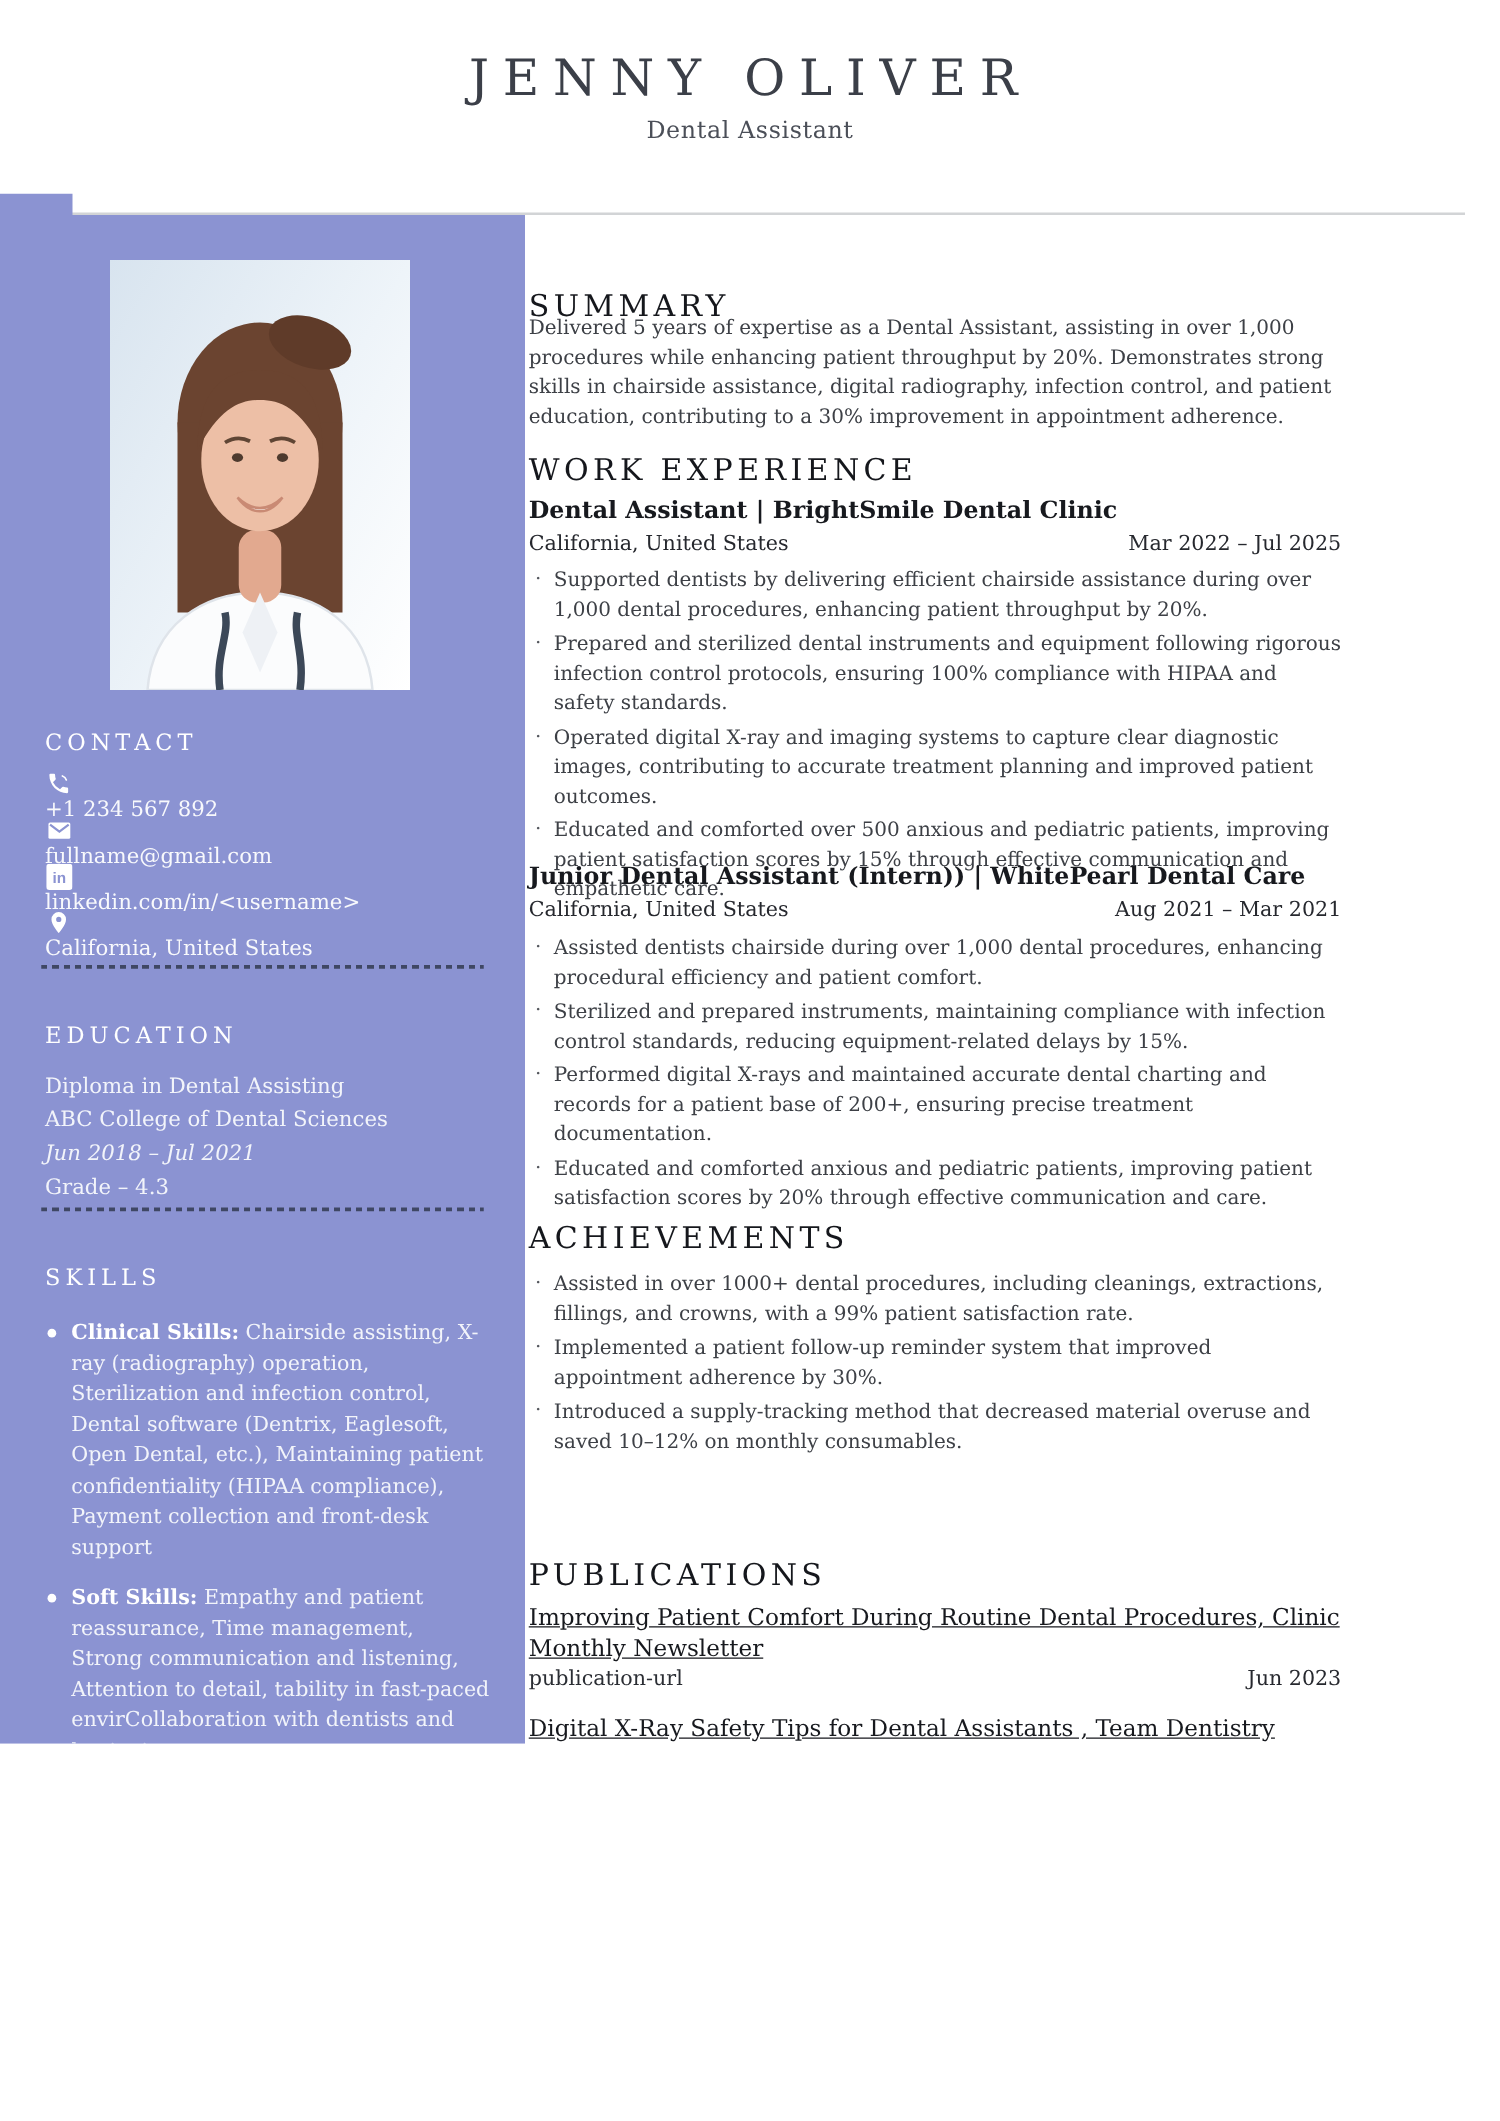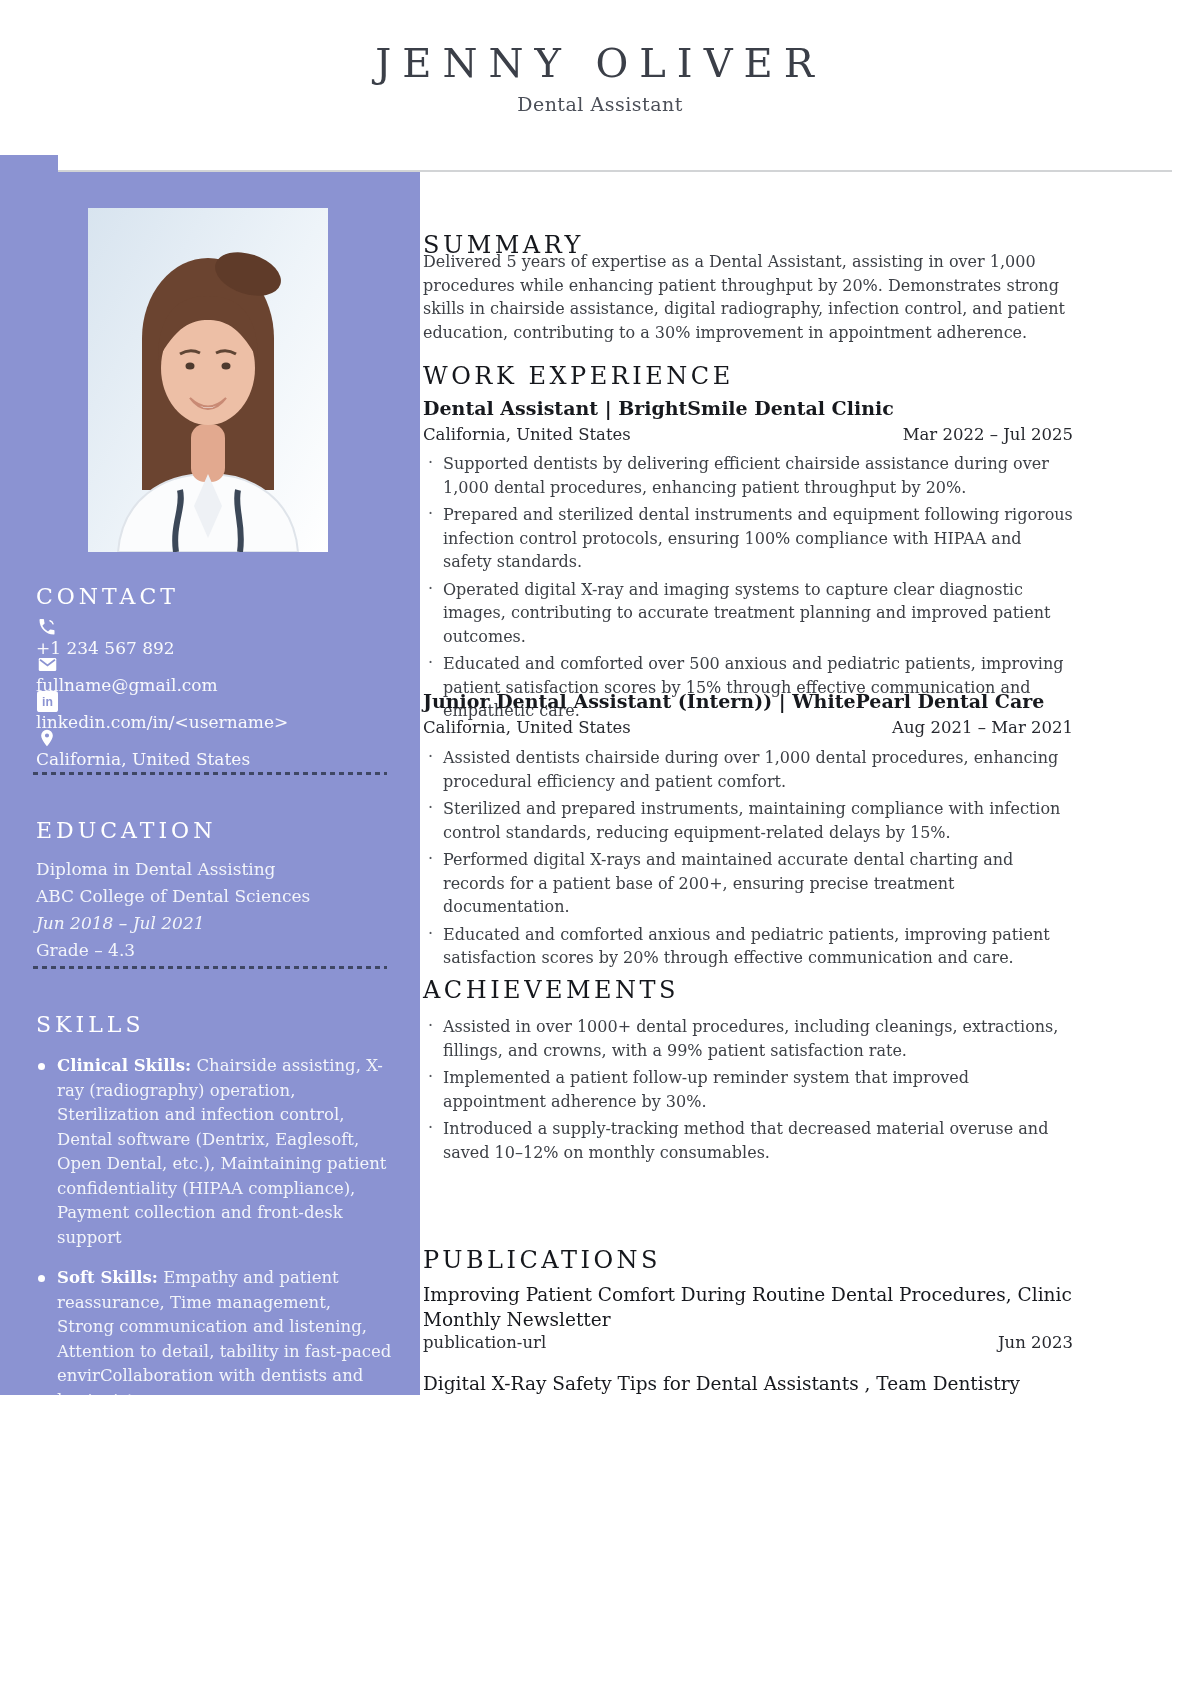--- a/index.html
+++ b/index.html
@@ -11,21 +11,21 @@
         font-size:40px;letter-spacing:11px;color:#3b3f48;white-space:nowrap;}
   .subtitle{position:absolute;top:93px;left:0;width:1200px;text-align:center;
         font-size:19px;letter-spacing:.5px;color:#4b4f58;}
   .top-rule{position:absolute;top:170px;left:28px;width:1144px;border-top:2px solid #d2d4d6;}
 
   
   .notch{position:absolute;top:155px;left:0;width:58px;height:18px;background:#8b93d2;}
   .sidebar-bg{position:absolute;top:172px;left:0;width:420px;height:1513px;background:#8b93d2;}
   .photo{position:absolute;top:208px;left:88px;width:240px;height:344px;
          background:linear-gradient(120deg,#d8e4ef 0%,#eef4f9 55%,#ffffff 100%);overflow:hidden;}
-  .sb-h{position:absolute;left:36px;margin:0;font-size:22px;font-weight:400;
+  .sb-h{position:absolute;left:36px;margin:0;font-size:18px;font-weight:400;
         letter-spacing:4px;color:#ffffff;white-space:nowrap;}
   .contact-h{top:584px;}
   .contact-list{position:absolute;top:616px;left:36px;width:348px;list-style:none;margin:0;padding:0;}
   .contact-list li{display:flex;align-items:flex-start;height:37px;font-size:17px;color:#f8f9fc;flex-direction:column;}
   .cicon{width:22px;height:22px;margin-right:13px;display:inline-flex;align-items:center;justify-content:center;flex:0 0 22px;}
   .dashes{position:absolute;left:33px;width:354px;height:3px;
         background:repeating-linear-gradient(90deg,#3f4764 0 5px,rgba(0,0,0,0) 5px 9px);}
   .div1{top:772px;} .div2{top:966px;} .div3{top:1416px;} .div4{top:1594px;}
   .edu-h{top:818px;}
   .edu-block{position:absolute;top:856px;left:36px;width:348px;font-size:17px;line-height:27px;color:#f2f4fa;}
@@ -52,21 +52,21 @@
         font-size:16.5px;color:#26282e;}
   .jm1{top:425px;} .jm2{top:718px;}
   .blist{position:absolute;left:423px;width:652px;list-style:none;margin:0;padding:0;
         font-size:16px;line-height:23.5px;color:#3d4046;}
   .blist li{position:relative;padding-left:20px;margin-bottom:4px;}
   .blist li::before{content:"\00B7";position:absolute;left:5px;top:-1px;color:#53565c;}
   .jb1{top:452px;} .jb2{top:746px;}
   .ach-h{top:976px;}
   .ab{top:1015px;}
   .pub-h{top:1246px;}
-  .pub-title{position:absolute;left:423px;width:650px;font-size:18.5px;line-height:25px;color:#17191e;}
+  .pub-title{position:absolute;left:423px;width:650px;font-size:18.5px;line-height:25px;color:#17191e;text-decoration:underline;}
   .pt1{top:1282px;} .pt2{top:1371px;}
   .pm1{top:1333px;} .pm2{top:1396px;}
   .pub-url{color:#2b2e34;}
 </style>
 </head>
 <body>
 
 <div id="page">
 
   <div class="name">JENNY OLIVER</div>

